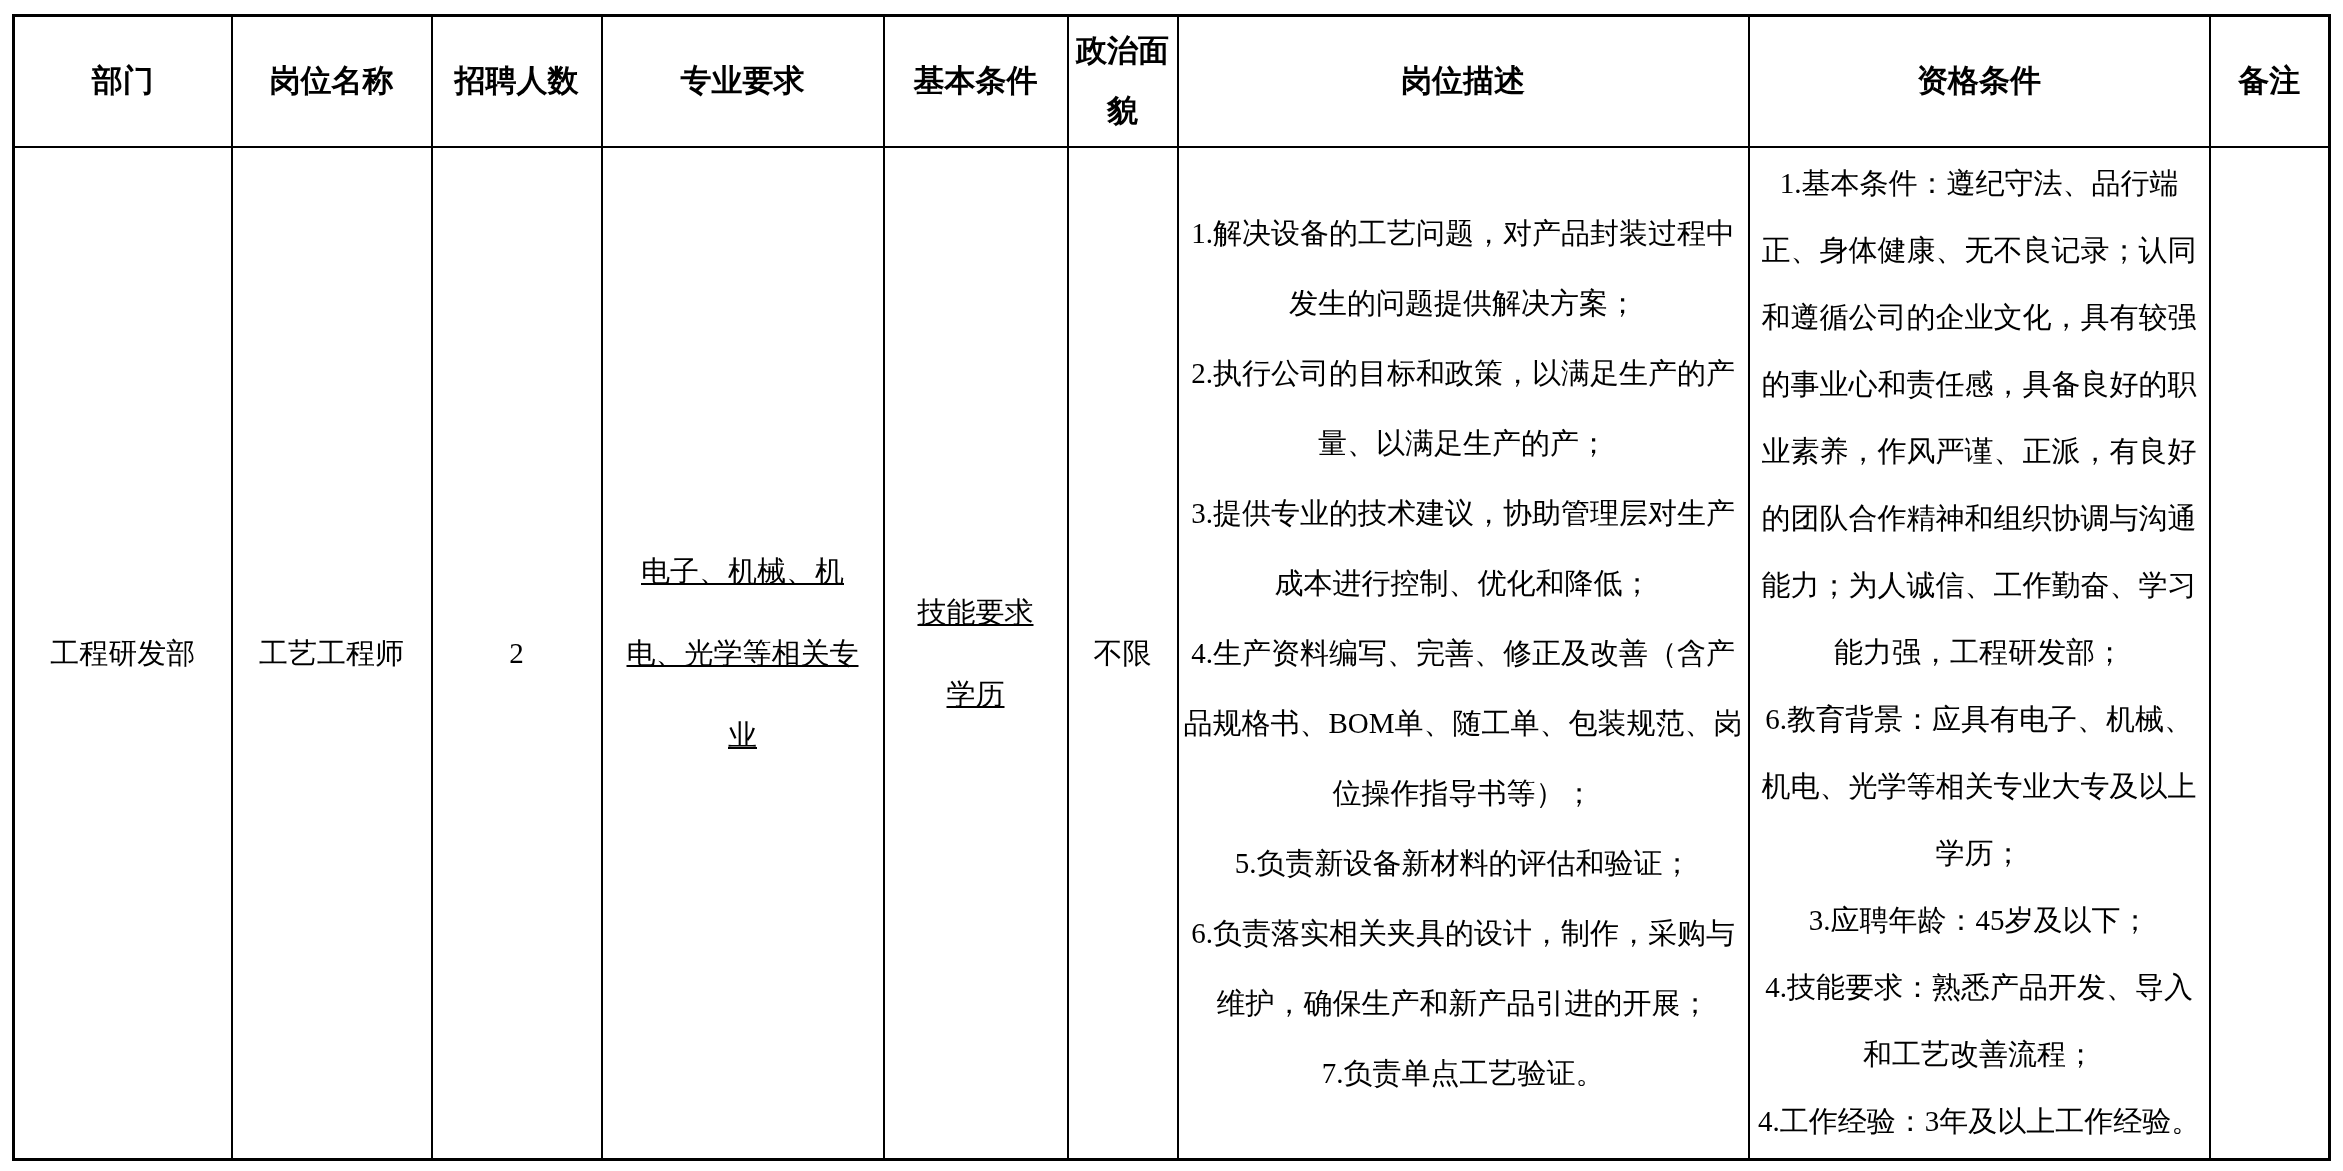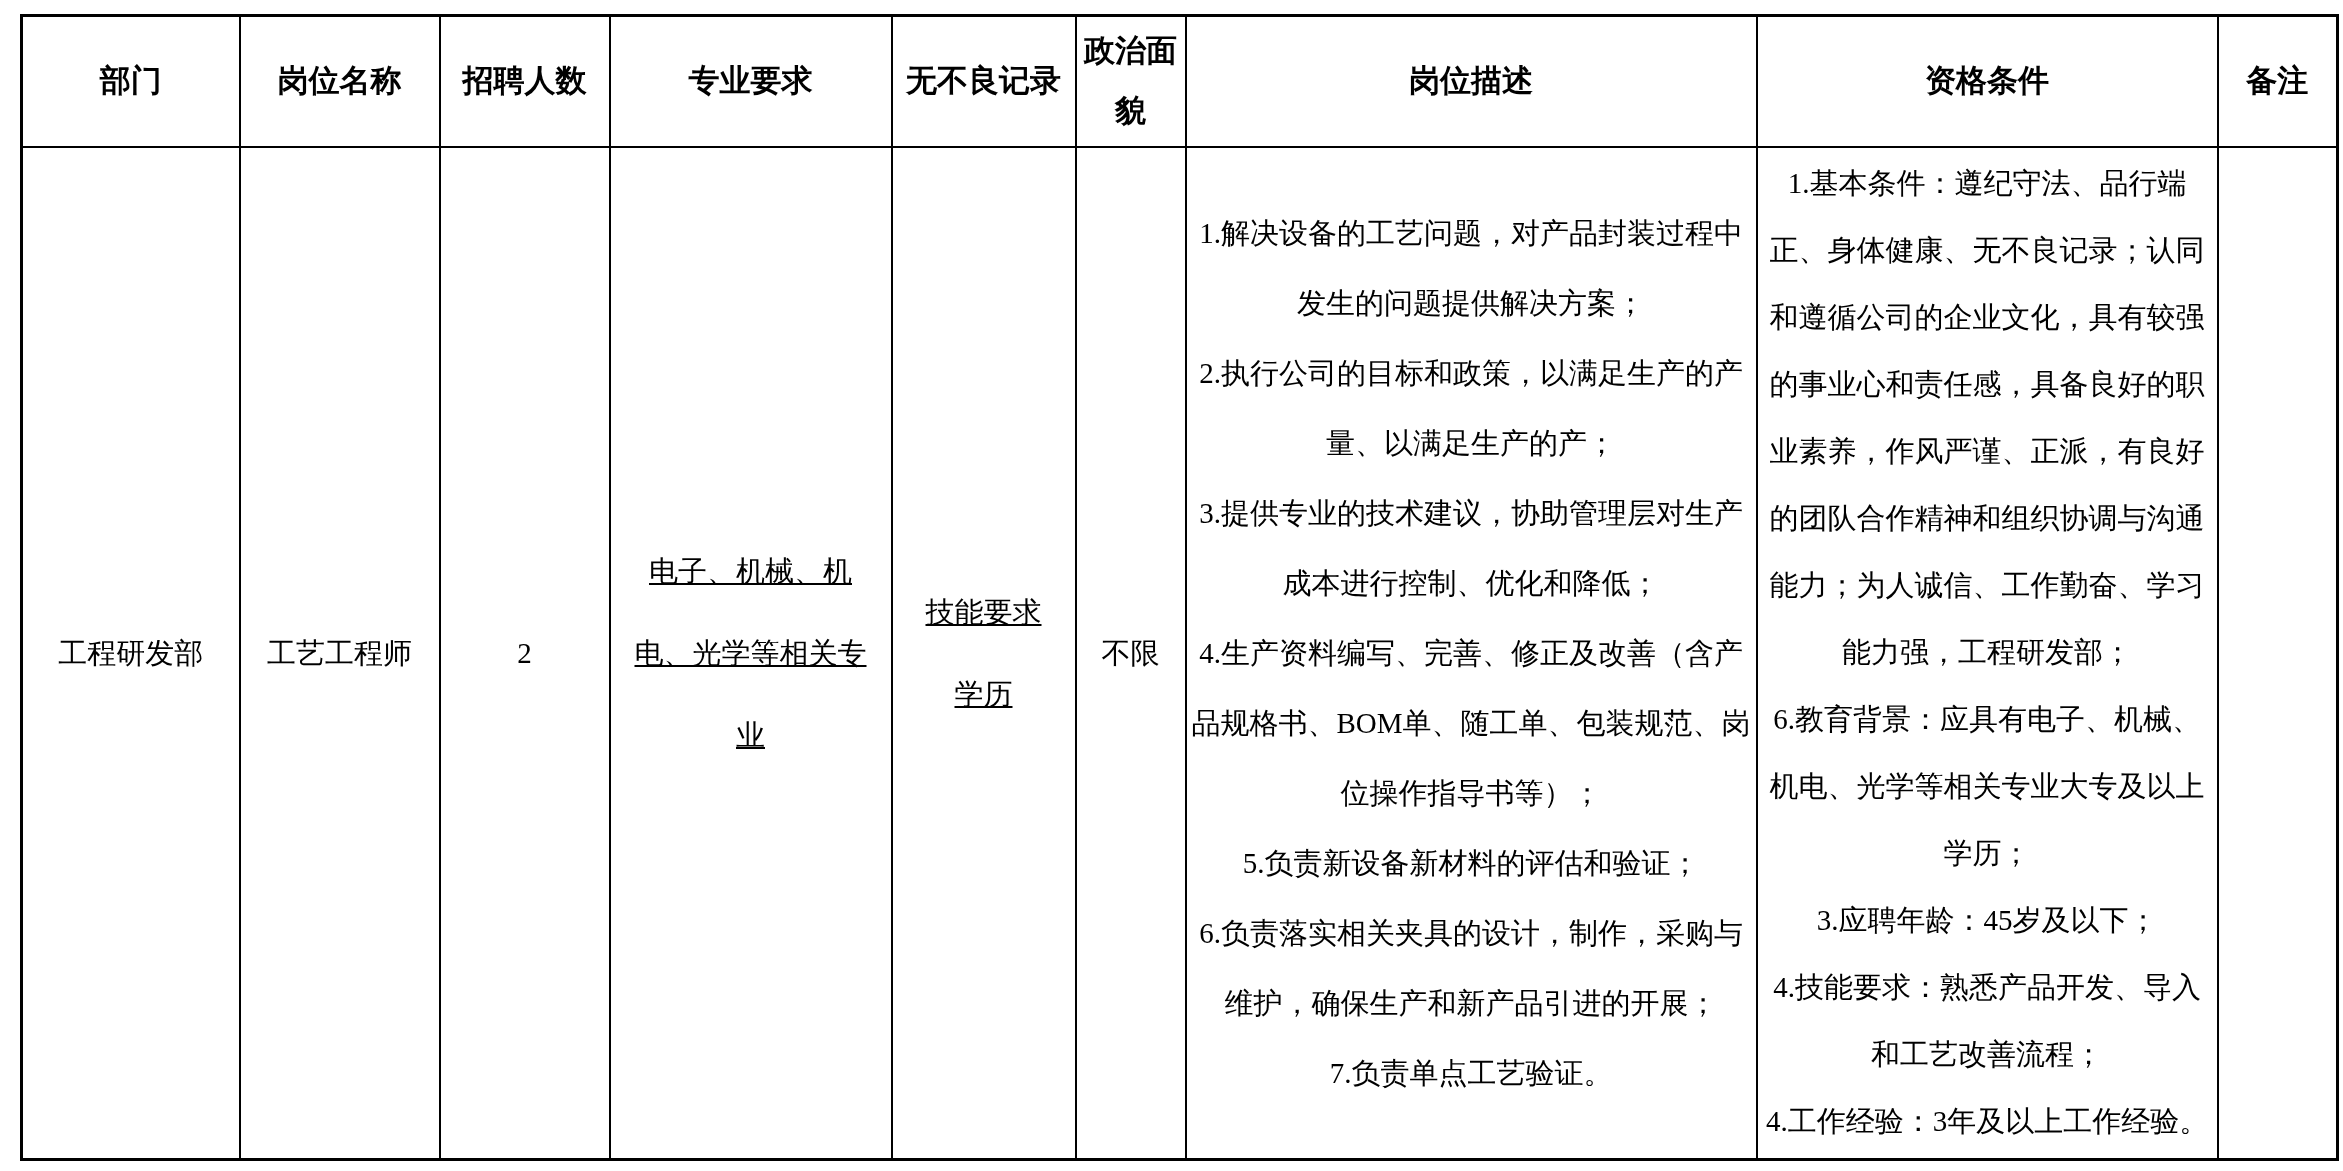--- a/index.html
+++ b/index.html
@@ -17,21 +17,20 @@
   table.recruit {
     position: absolute;
     left: 12px;
     top: 14px;
     width: 2316px;
     height: 1147px;
     border-collapse: collapse;
     table-layout: fixed;
     background: #ffffff;
     border: 3px solid #000000;
-    margin-left: 8px;
   }
   table.recruit th,
   table.recruit td {
     border: 2px solid #000000;
     text-align: center;
     vertical-align: middle;
     padding: 0;
     overflow: hidden;
   }
   tr.header-row { height: 131px; }
@@ -71,21 +70,21 @@
       <th>
           <div class="line">岗位名称</div>
         </th>
       <th>
           <div class="line">招聘人数</div>
         </th>
       <th>
           <div class="line">专业要求</div>
         </th>
       <th>
-          <div class="line">无不良记录</div>
+          <div class="line">基本条件</div>
         </th>
       <th>
           <div class="line">政治面</div>
           <div class="line">貌</div>
         </th>
       <th>
           <div class="line">岗位描述</div>
         </th>
       <th>
           <div class="line">资格条件</div>

